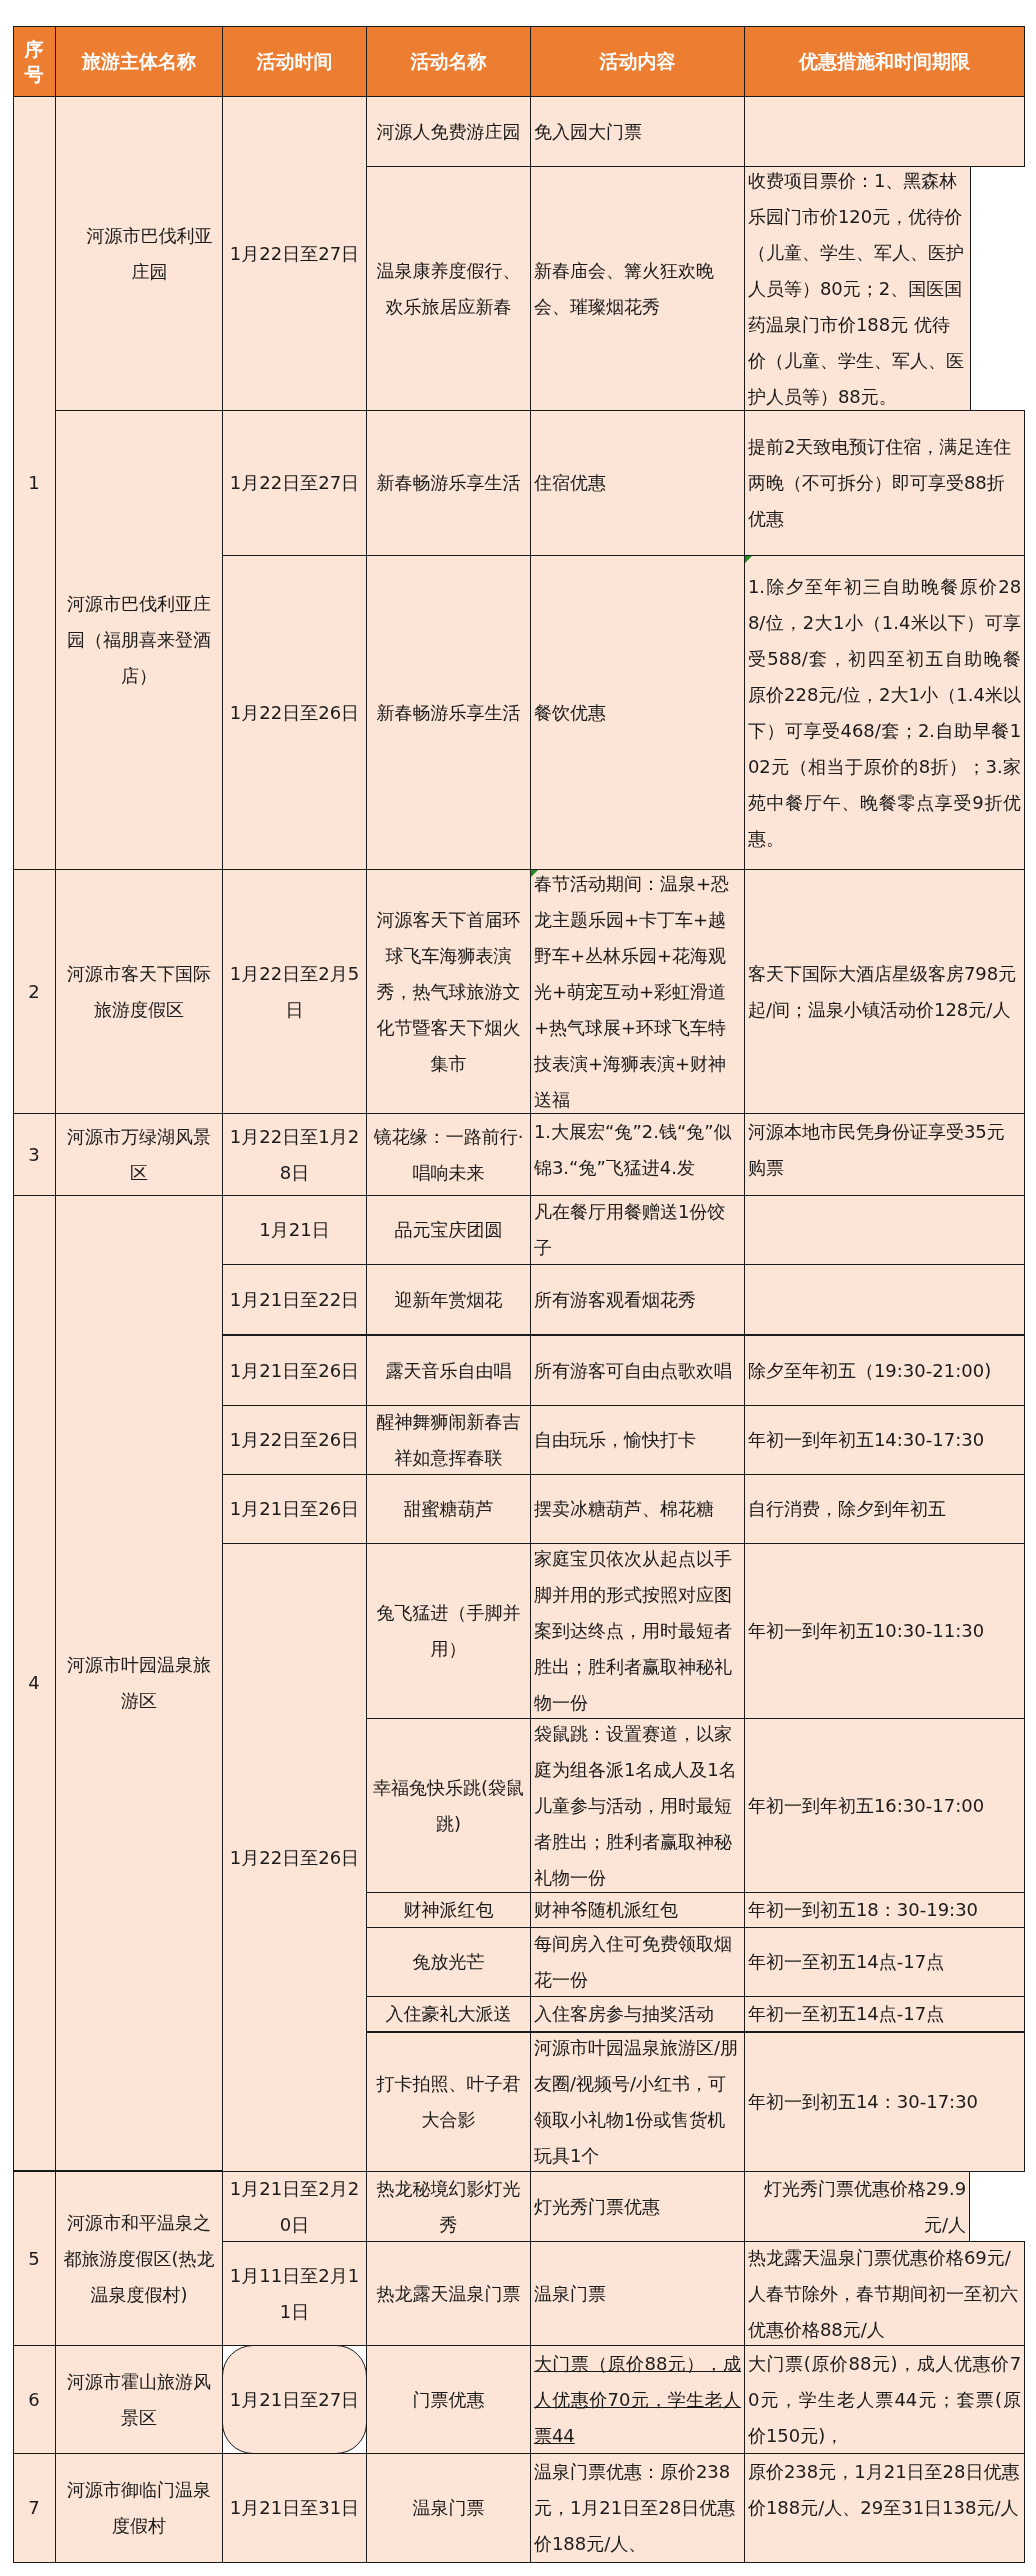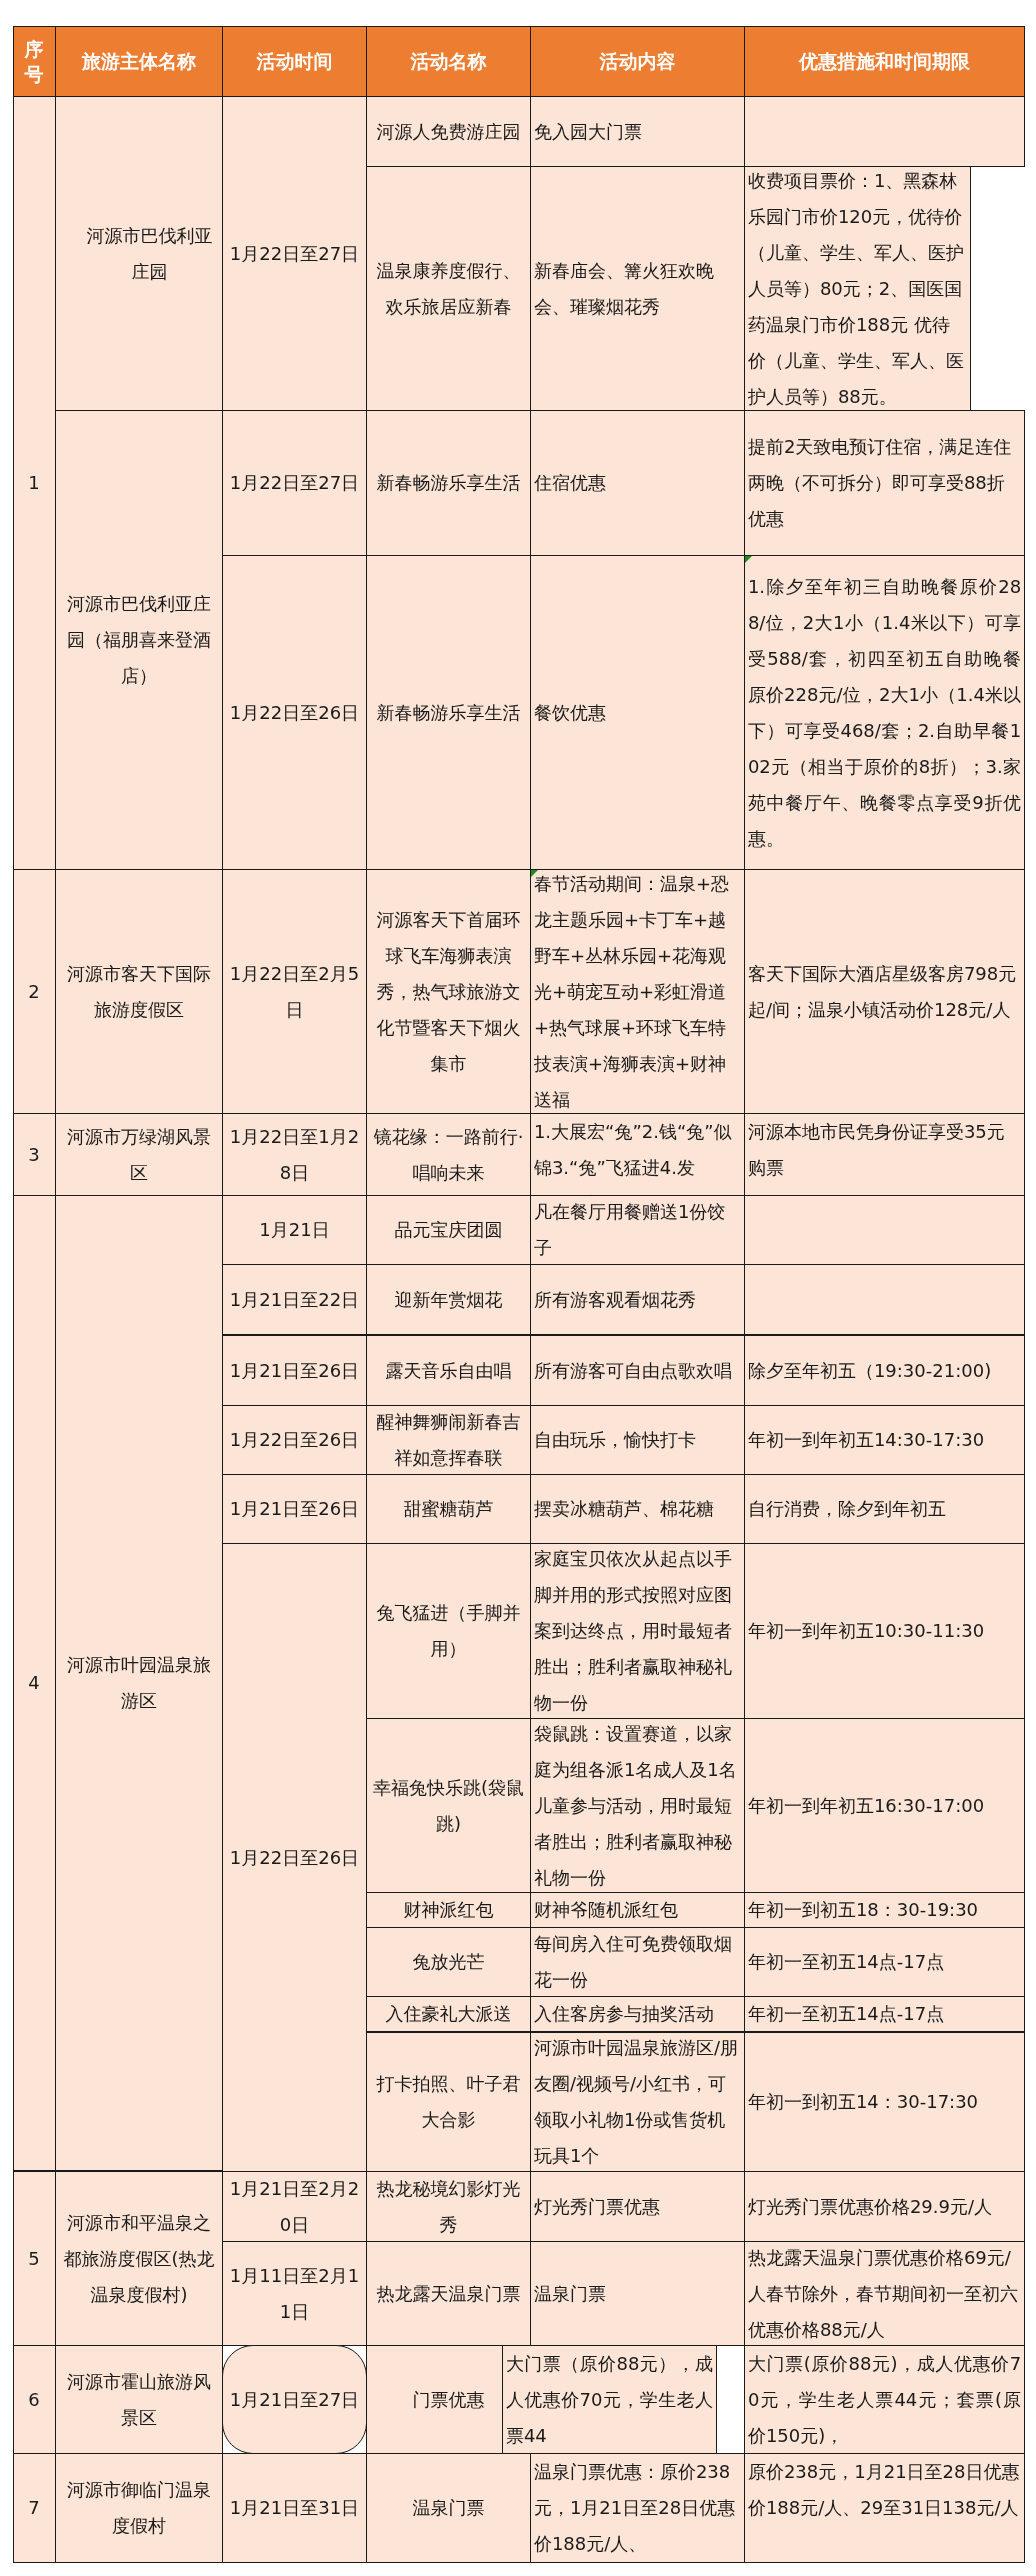--- a/index.html
+++ b/index.html
@@ -287,21 +287,21 @@
 
   <div class="cell center" style="left:222px;top:2171px;width:145px;height:71px;">
       <span>1月21日至2月20日</span>
     </div>
   <div class="cell center" style="left:366px;top:2171px;width:165px;height:71px;">
       <span>热龙秘境幻影灯光秀</span>
     </div>
   <div class="cell left" style="left:530px;top:2171px;width:215px;height:71px;">
       <span>灯光秀门票优惠</span>
     </div>
-  <div class="cell left" style="left:744px;top:2171px;width:281px;height:71px;">
+  <div class="cell left" style="left:744px;top:2171px;width:226px;height:71px;text-align:right;">
       <span>灯光秀门票优惠价格29.9元/人</span>
     </div>
 
   <div class="cell center" style="left:222px;top:2241px;width:145px;height:105px;">
       <span>1月11日至2月11日</span>
     </div>
   <div class="cell center" style="left:366px;top:2241px;width:165px;height:105px;">
       <span>热龙露天温泉门票</span>
     </div>
   <div class="cell left" style="left:530px;top:2241px;width:215px;height:105px;">
@@ -316,21 +316,21 @@
     </div>
   <div class="cell center" style="left:55px;top:2345px;width:168px;height:109px;">
       <span>河源市霍山旅游风景区</span>
     </div>
   <div class="cell center" style="left:222px;top:2345px;width:145px;height:109px;border-radius:31px;">
       <span>1月21日至27日</span>
     </div>
   <div class="cell center" style="left:366px;top:2345px;width:165px;height:109px;">
       <span>门票优惠</span>
     </div>
-  <div class="cell left justify top" style="left:502px;top:2345px;width:215px;height:109px;">
+  <div class="cell left justify top" style="left:530px;top:2345px;width:215px;height:109px;text-decoration:underline;">
       <span>大门票（原价88元），成人优惠价70元，学生老人票44</span>
     </div>
   <div class="cell left justify top" style="left:744px;top:2345px;width:281px;height:109px;">
       <span>大门票(原价88元)，成人优惠价70元，学生老人票44元；套票(原价150元)，</span>
     </div>
 
   <div class="cell center" style="left:12.5px;top:2453px;width:43px;height:110px;">
       <span>7</span>
     </div>
   <div class="cell center" style="left:55px;top:2453px;width:168px;height:110px;">

